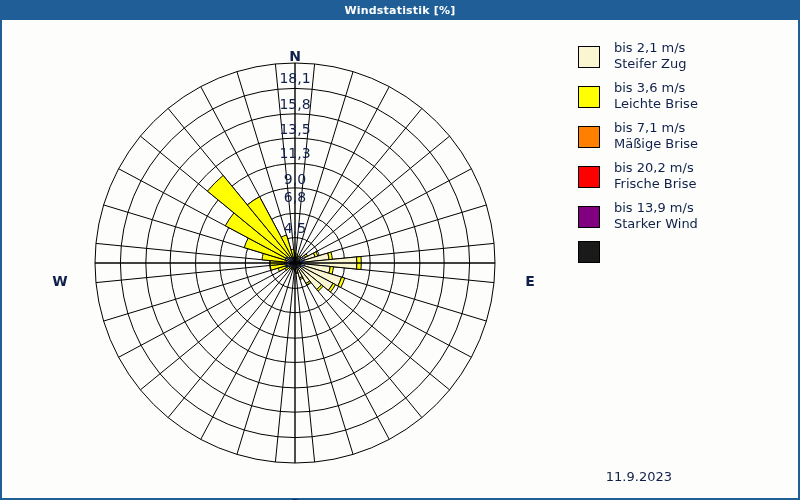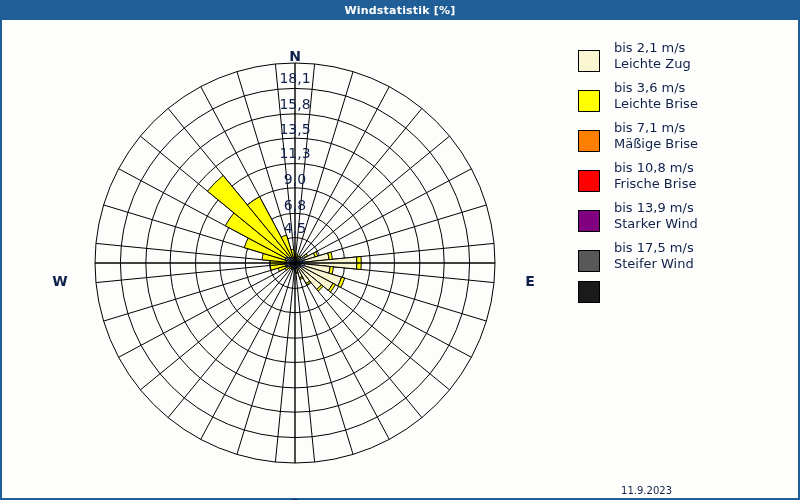--- a/index.html
+++ b/index.html
@@ -53,41 +53,41 @@
     font-size:14px;
     text-align:center;
     width:44px;
     background:transparent;
   }
   
   #legend{
     position:absolute;left:578px;top:40px;width:215px;
   }
   .legrow{
-    display:flex;align-items:flex-end;
+    display:flex;align-items:center;
     margin-bottom:8px;
   }
   .swatch{
     width:22px;height:22px;
     border:1px solid #000000;
     box-sizing:border-box;
     flex:0 0 auto;
     margin-top:1px;
   }
   .legtext{
     margin-left:14px;
     color:#10204a;
     font-size:13px;
     line-height:16px;
   }
   .legtext .l2{display:block;}
   
   #footer-date{
-    position:absolute;right:12px;bottom:4px;
-    color:#10204a;font-size:10px;
+    position:absolute;right:12px;bottom:16px;
+    color:#10204a;font-size:13px;
   }
 </style>
 </head>
 <body>
 
 <div id="app">
 
   <div id="titlebar">
     <span>Windstatistik [%]</span>
   </div>
@@ -213,53 +213,49 @@
     </svg>
 
     <div class="compass" id="cmp-n">N</div>
     <div class="compass" id="cmp-e">E</div>
     <div class="compass" id="cmp-s">S</div>
     <div class="compass" id="cmp-w">W</div>
 
     <div id="rtick-layer">
         <div class="rtick" style="left: 273px; top: 234px;">2,3</div>
         <div class="rtick" style="left: 273px; top: 200.276px; text-align: center;">4,5</div>
-        <div class="rtick" style="left: 273px; top: 177px;">6,8</div>
+        <div class="rtick" style="left: 273px; top: 169px;">6,8</div>
         <div class="rtick" style="left: 273px; top: 150.552px;">9,0</div>
         <div class="rtick" style="left: 273px; top: 125.138px;">11,3</div>
         <div class="rtick" style="left: 273px; top: 100.829px;">13,5</div>
         <div class="rtick" style="left: 273px; top: 76px;">15,8</div>
         <div class="rtick" style="left: 273px; top: 50px;">18,1</div>
       </div>
   </div>
 
   <div id="legend">
       <div class="legrow">
         <div class="swatch" style="background: rgb(251, 246, 210);"></div>
-        <div class="legtext"><span class="l1">bis 2,1 m/s</span><span class="l2">Leichte Zug</span></div>
+        <div class="legtext"><span class="l1">bis 2,1 m/s</span><span class="l2">Steifer Zug</span></div>
       </div>
       <div class="legrow">
         <div class="swatch" style="background: rgb(255, 255, 0);"></div>
         <div class="legtext"><span class="l1">bis 3,6 m/s</span><span class="l2">Leichte Brise</span></div>
       </div>
       <div class="legrow">
         <div class="swatch" style="background: rgb(255, 128, 0);"></div>
         <div class="legtext"><span class="l1">bis 7,1 m/s</span><span class="l2">Mäßige Brise</span></div>
       </div>
       <div class="legrow">
         <div class="swatch" style="background: rgb(255, 0, 0);"></div>
-        <div class="legtext"><span class="l1">bis 10,8 m/s</span><span class="l2">Frische Brise</span></div>
+        <div class="legtext"><span class="l1">bis 20,2 m/s</span><span class="l2">Frische Brise</span></div>
       </div>
       <div class="legrow">
         <div class="swatch" style="background: rgb(128, 0, 128);"></div>
         <div class="legtext"><span class="l1">bis 13,9 m/s</span><span class="l2">Starker Wind</span></div>
       </div>
       <div class="legrow">
-        <div class="swatch" style="background: rgb(88, 88, 88);"></div>
-        <div class="legtext"><span class="l1">bis 17,5 m/s</span><span class="l2">Steifer Wind</span></div>
-      </div>
-      <div class="legrow">
         <div class="swatch" style="background: rgb(26, 26, 26);"></div>
       </div>
     </div>
 
   <div id="footer-date">11.9.2023</div>
 </div>
 
 </body></html>

